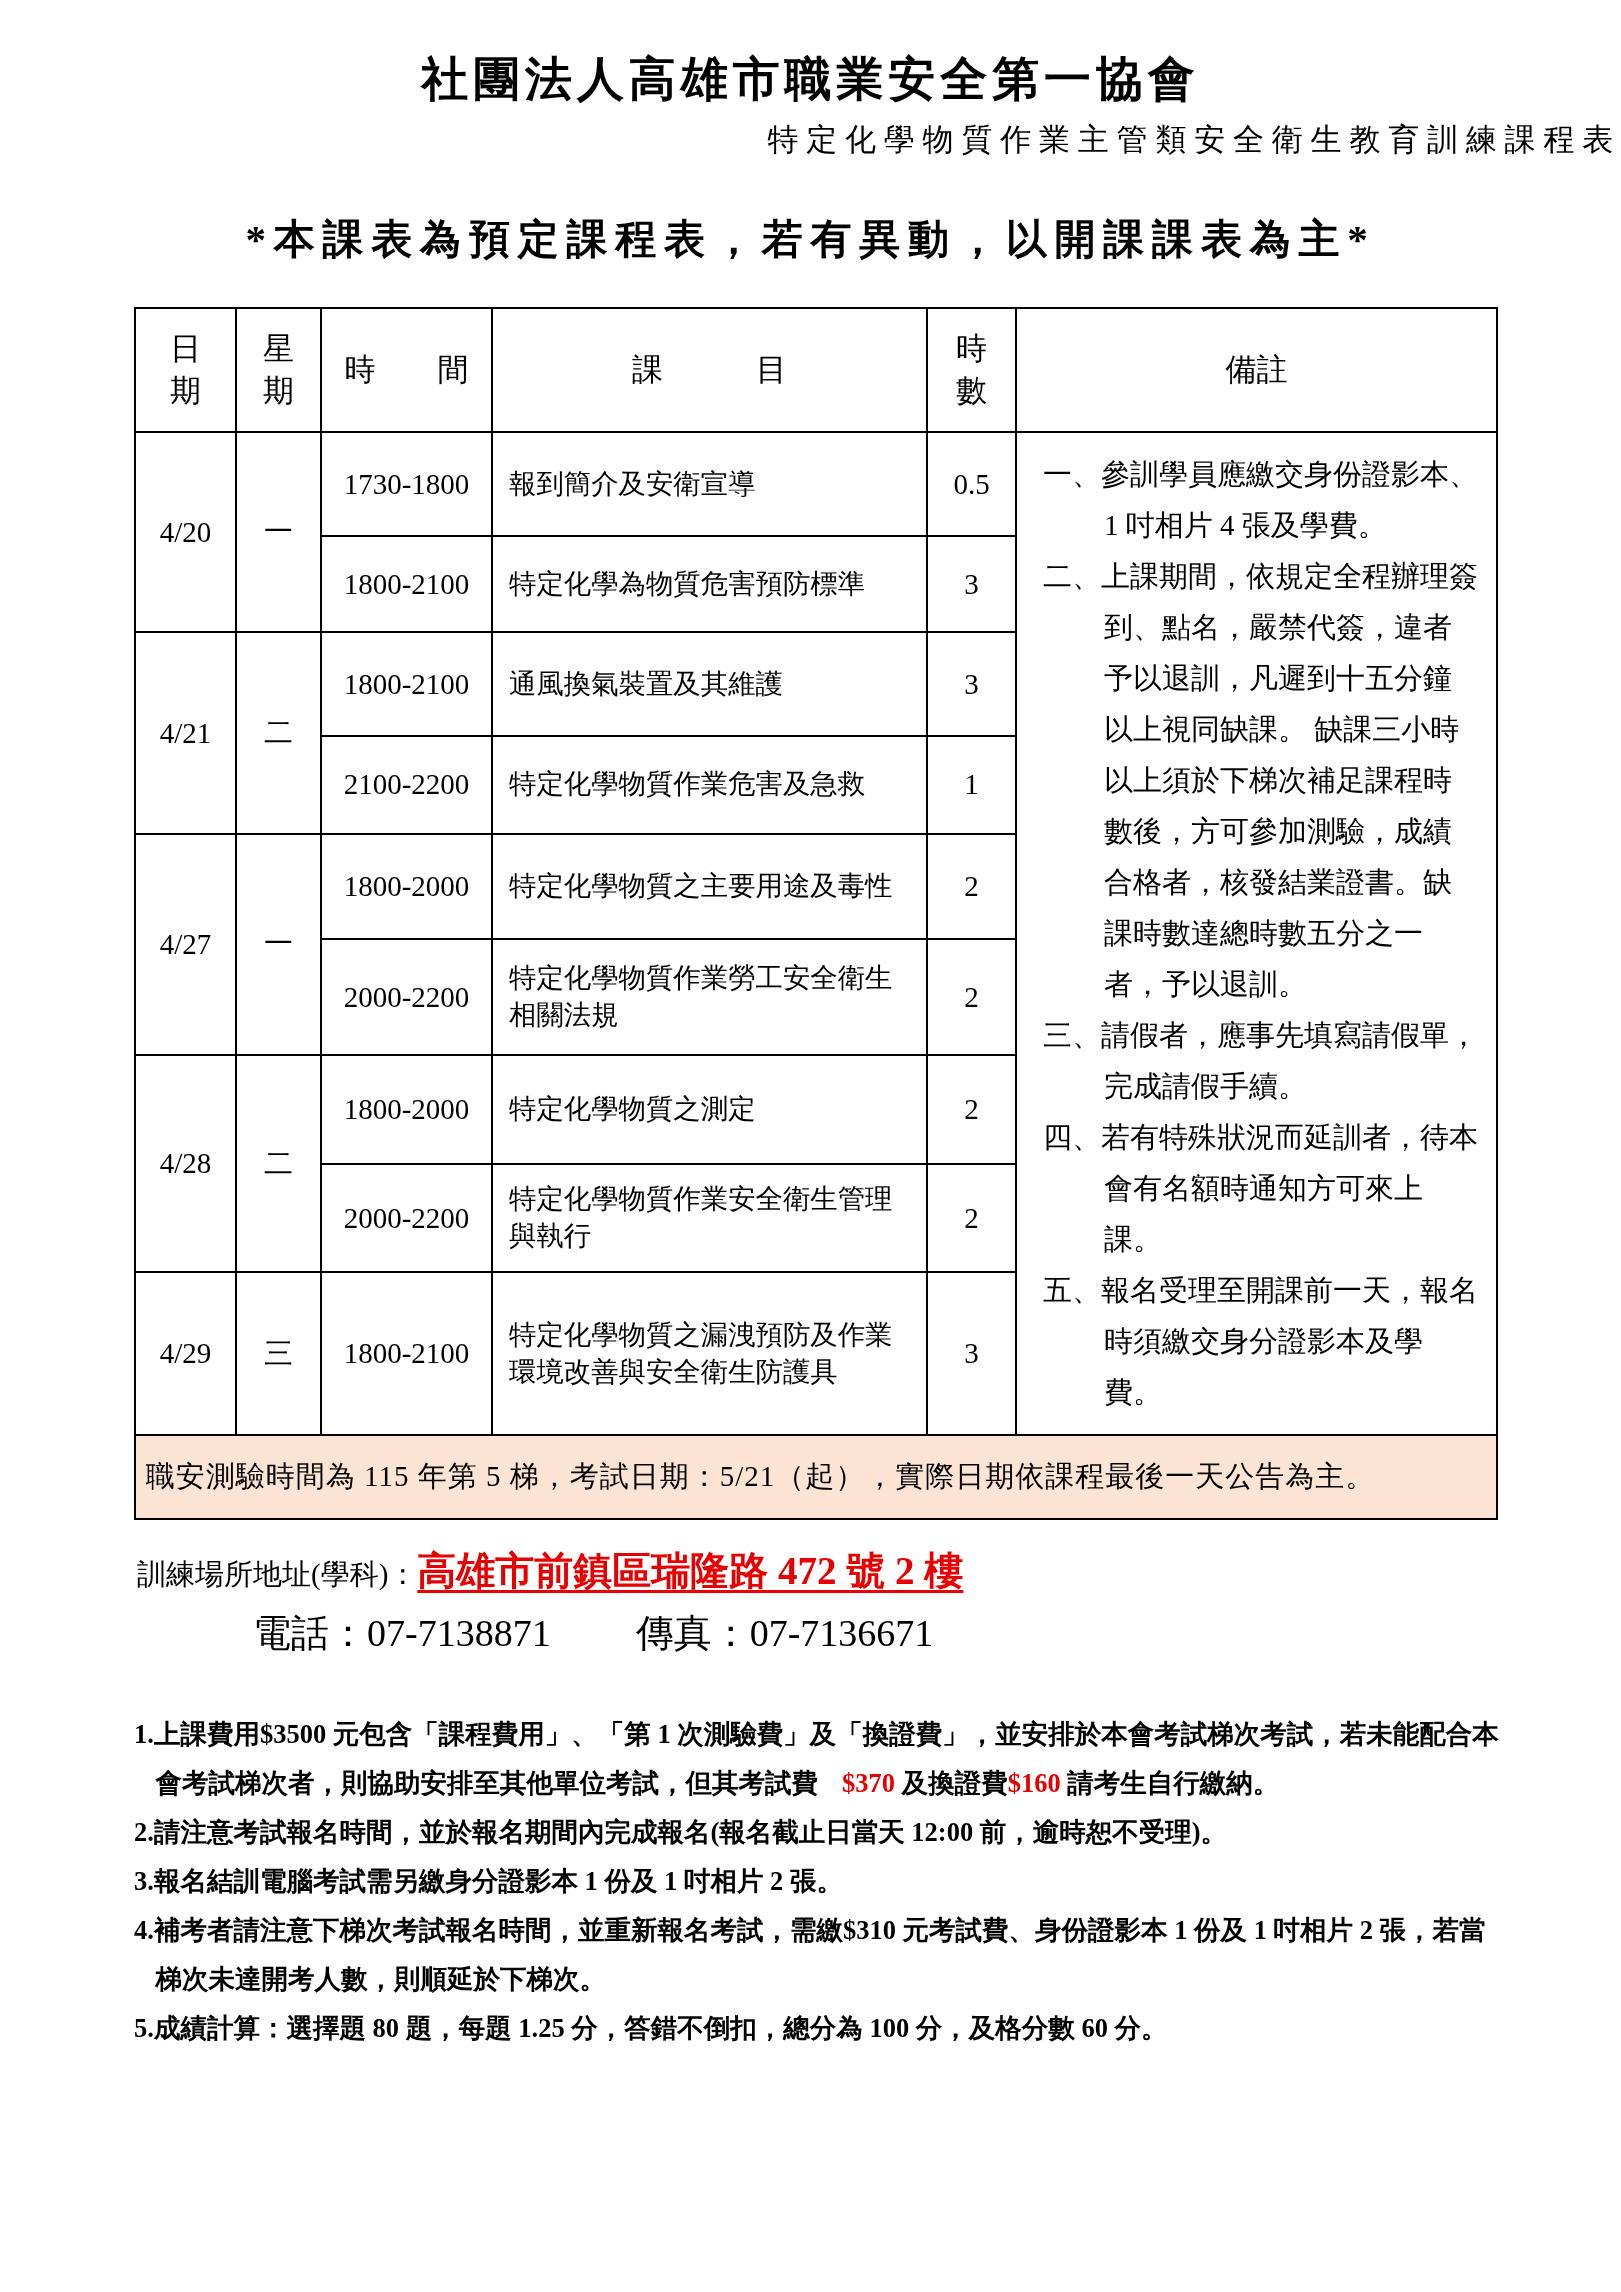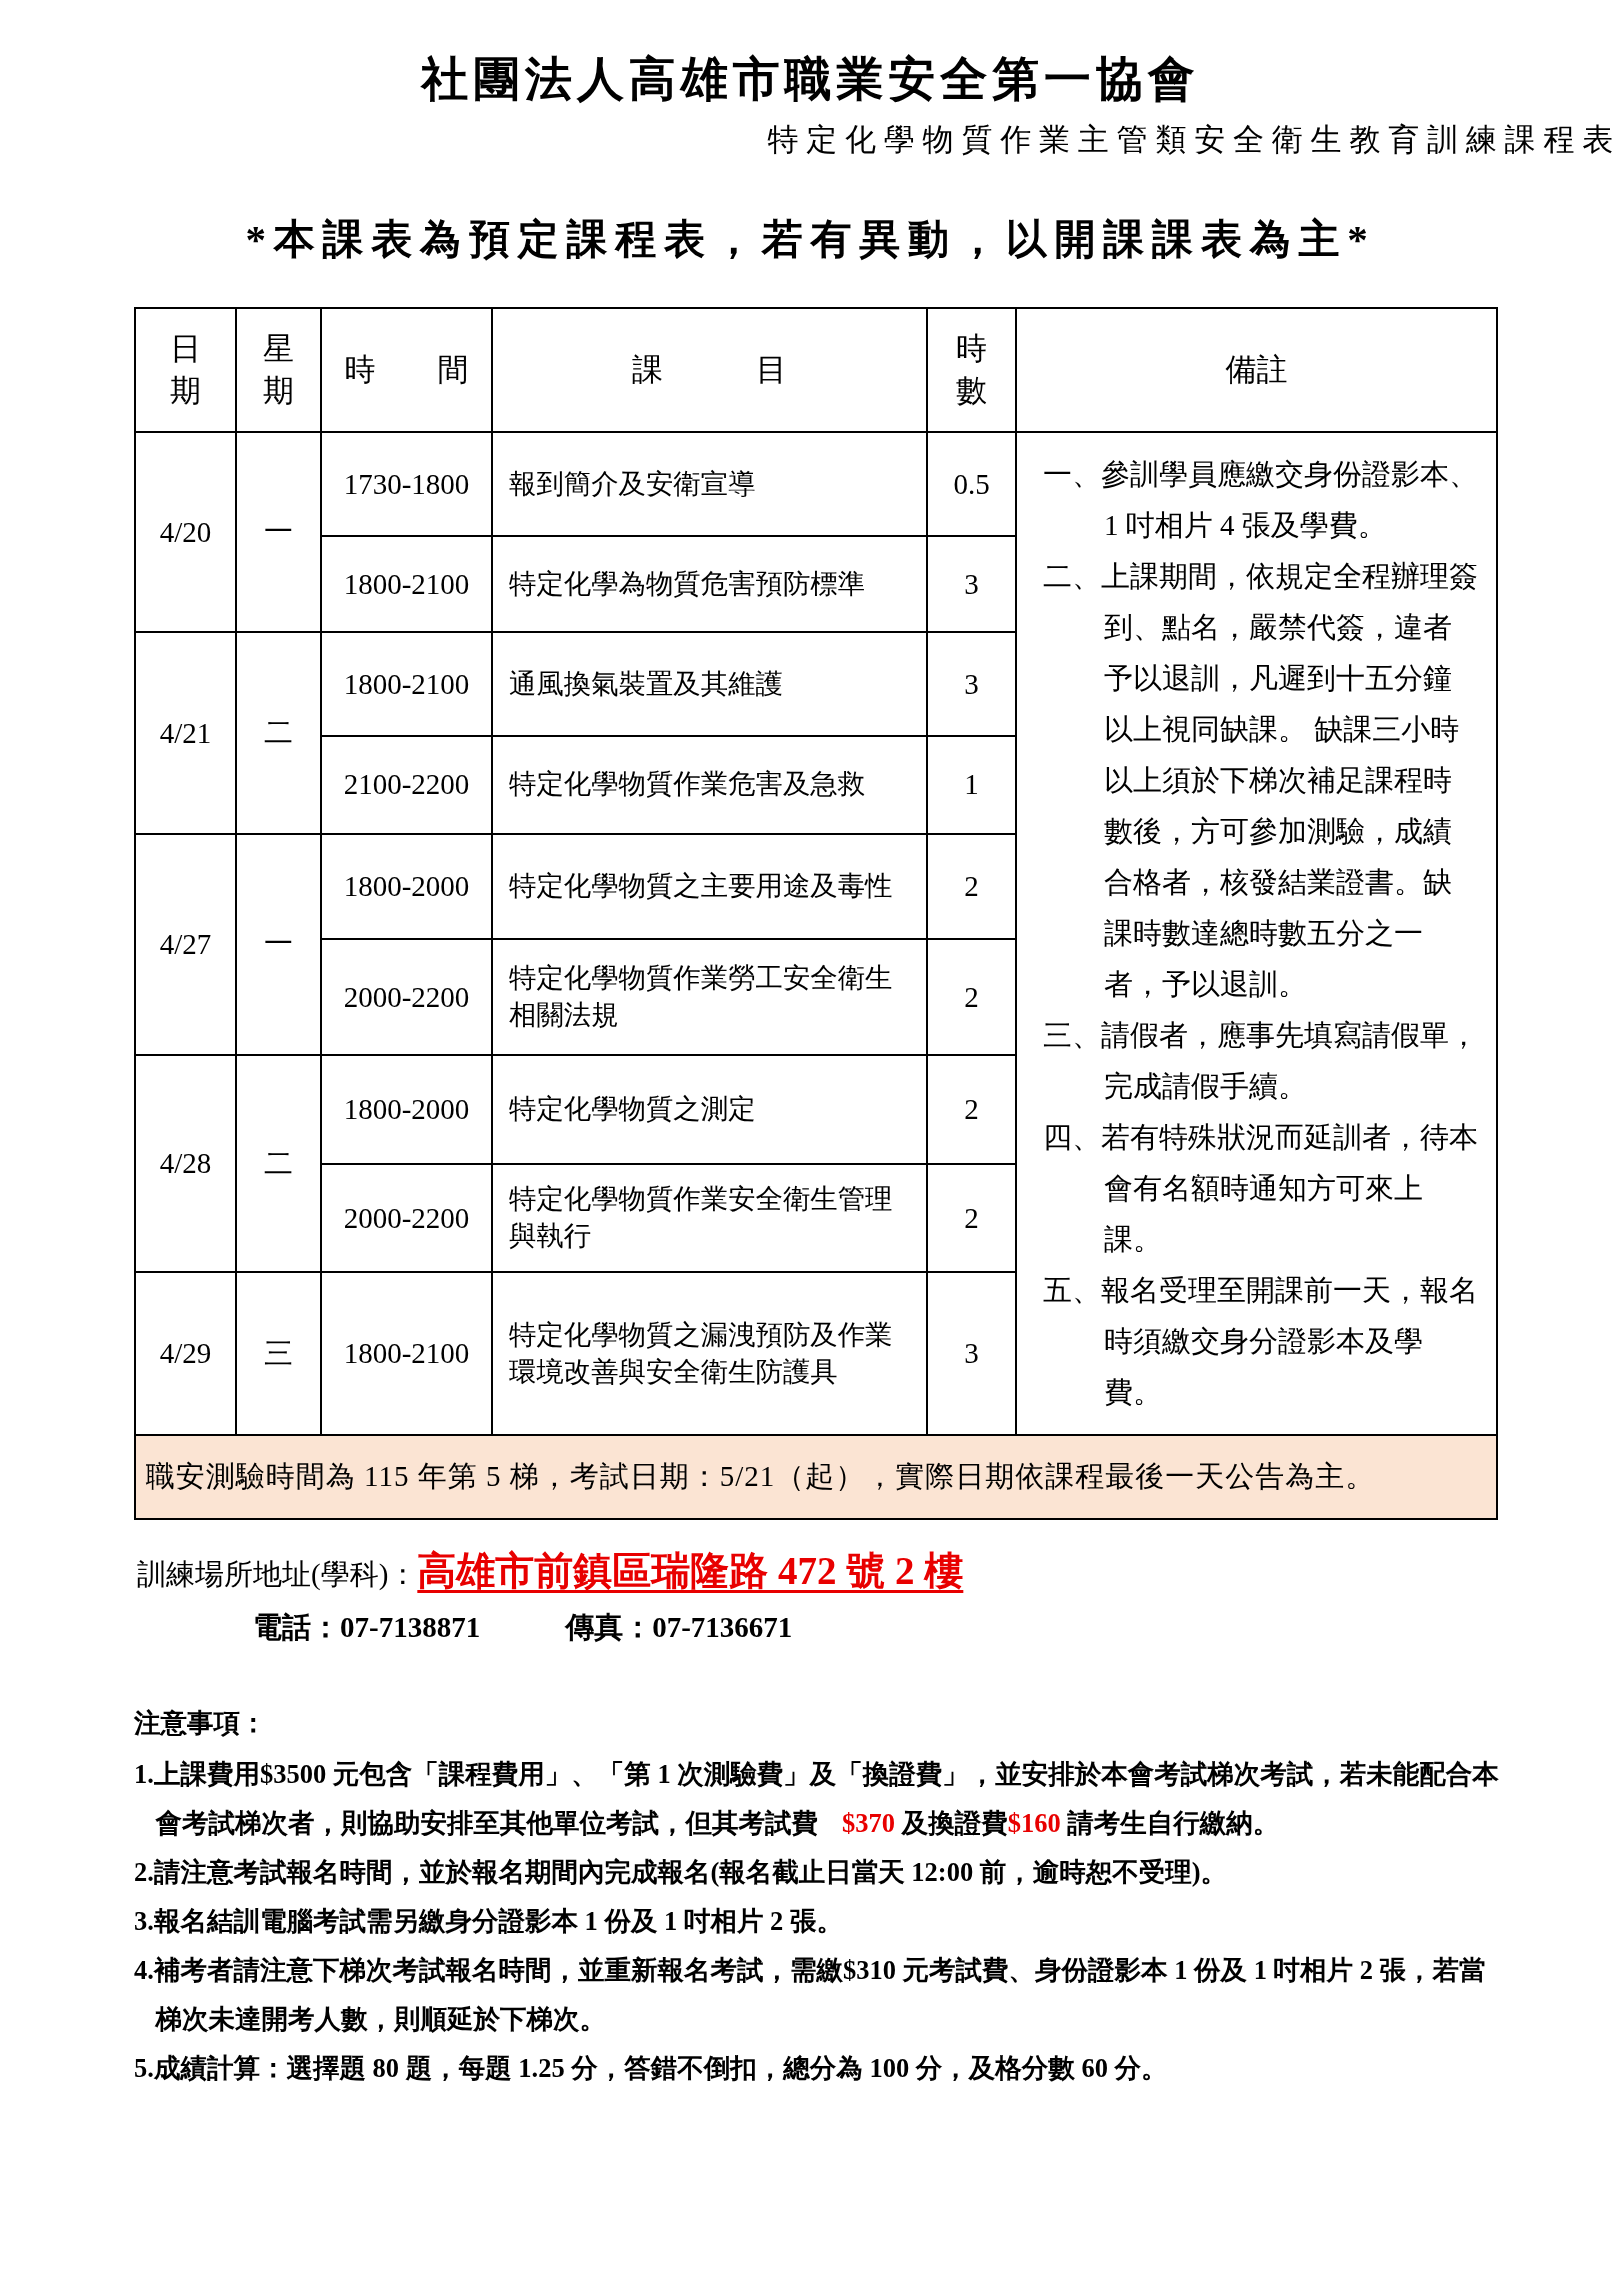--- a/index.html
+++ b/index.html
@@ -45,21 +45,21 @@
   .remark{padding-left:71px;text-indent:-61px;}
   tr.exam td{
     height:82px;background:#fbe4d3;font-size:29px;padding:0 5.9px 0 9.8px;
     text-align:left;vertical-align:middle;letter-spacing:1px;
   }
   .loc-line{margin:23.5px 0 0 137px;font-size:29px;white-space:nowrap;}
   .loc-line .addr{
     color:#e80000;font-size:39px;font-weight:bold;
     text-decoration:underline;text-underline-offset:5.9px;text-decoration-thickness:2.9px;
   }
-  .phone-line{margin:9.8px 0 0 253px;font-size:29px;font-weight:bold;}
+  .phone-line{margin:9.8px 0 0 253px;font-size:38px;font-weight:normal;}
   .phone-line .fax{margin-left:85px;}
   .notices{margin:51px 0 0 134px;width:1372px;font-weight:bold;font-size:26.5px;line-height:49px;}
   .notices-title{margin:0 0 2px 0;}
   .notice-item{padding-left:21.6px;text-indent:-21.6px;}
 </style>
 </head>
 <body>
 
 <h1 class="page-title">社團法人高雄市職業安全第一協會</h1>
 <div class="course-title">特定化學物質作業主管類安全衛生教育訓練課程表</div>
@@ -158,20 +158,19 @@
   </table>
 
 <div class="loc-line">
   <span>訓練場所地址(學科)：</span><span class="addr">高雄市前鎮區瑞隆路 472 號 2 樓</span>
 </div>
 <div class="phone-line">
   <span>電話：07-7138871</span><span class="fax">傳真：07-7136671</span>
 </div>
 
 <div class="notices">
-  <div class="notices-title">注意事項：</div>
   <div class="notice-item"><span>1.上課費用$3500 元包含「課程費用」、「第 1 次測驗費」及「換證費」，並安排於本會考試梯次考試，若未能配合本會考試梯次者，則協助安排至其他單位考試，但其考試費</span><span style="color: rgb(232, 0, 0); margin-left: 24px;">$370</span><span> 及換證費</span><span style="color: rgb(232, 0, 0);">$160</span><span> 請考生自行繳納。</span></div>
   <div class="notice-item"><span>2.請注意考試報名時間，並於報名期間內完成報名(報名截止日當天 12:00 前，逾時恕不受理)。</span></div>
   <div class="notice-item"><span>3.報名結訓電腦考試需另繳身分證影本 1 份及 1 吋相片 2 張。</span></div>
   <div class="notice-item"><span>4.補考者請注意下梯次考試報名時間，並重新報名考試，需繳</span><span style="color: #000000;">$310 元</span><span>考試費、身份證影本 1 份及 1 吋相片 2 張，若當梯次未達開考人數，則順延於下梯次。</span></div>
   <div class="notice-item"><span>5.成績計算：選擇題 80 題，每題 1.25 分，答錯不倒扣，總分為 100 分，及格分數 60 分。</span></div>
 </div>
 
 
 </body></html>

